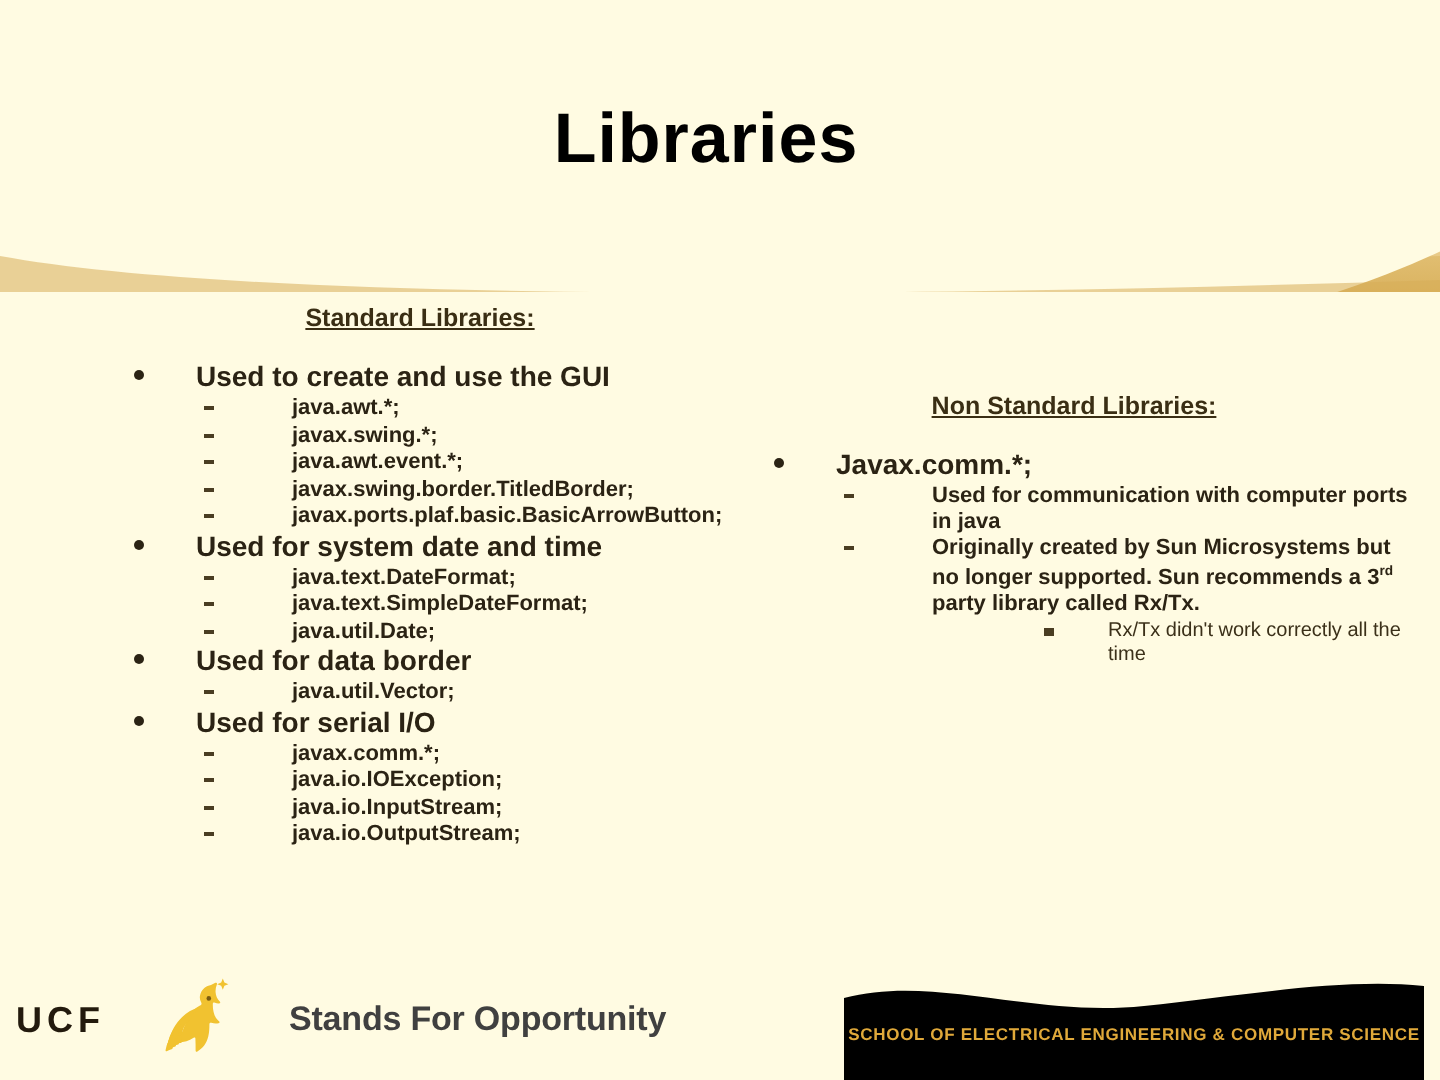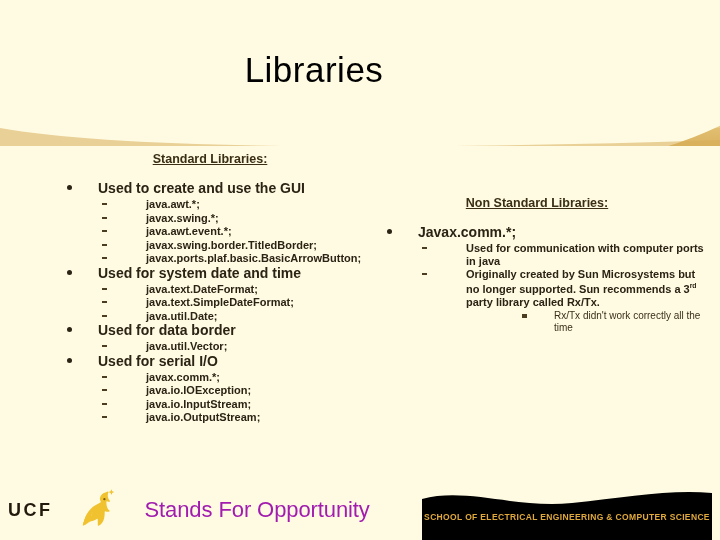--- a/index.html
+++ b/index.html
@@ -31,24 +31,25 @@
   }
   #header-art svg { display: block; }
 
   
   #title {
     position: absolute;
     left: 0; top: 50px;
     width: 628px;
     text-align: center;
     font-size: 35px;
-    font-weight: normal;
+    font-weight: bold;
     letter-spacing: 0.5px;
     color: #000000;
     line-height: 40px;
+    padding-left: 39px;
   }
 
   
   .column {
     position: absolute;
     top: 152px;
   }
   #col-left { left: 50px; width: 320px; }
   #col-right { left: 370px; width: 340px; }
 
@@ -141,23 +142,23 @@
     font-size: 18px;
     font-weight: bold;
     letter-spacing: 2.5px;
     color: #231a0d;
   }
   #pegasus {
     margin-left: 8px;
     margin-right: 10px;
   }
   #tagline {
-    font-size: 22px;
-    font-weight: normal;
-    color: #a21caf;
+    font-size: 17px;
+    font-weight: bold;
+    color: #404040;
     letter-spacing: -0.1px;
   }
 
   #footer-right {
     position: absolute;
     left: 422px;
     top: 487px;
     width: 290px;
     height: 53px;
   }

